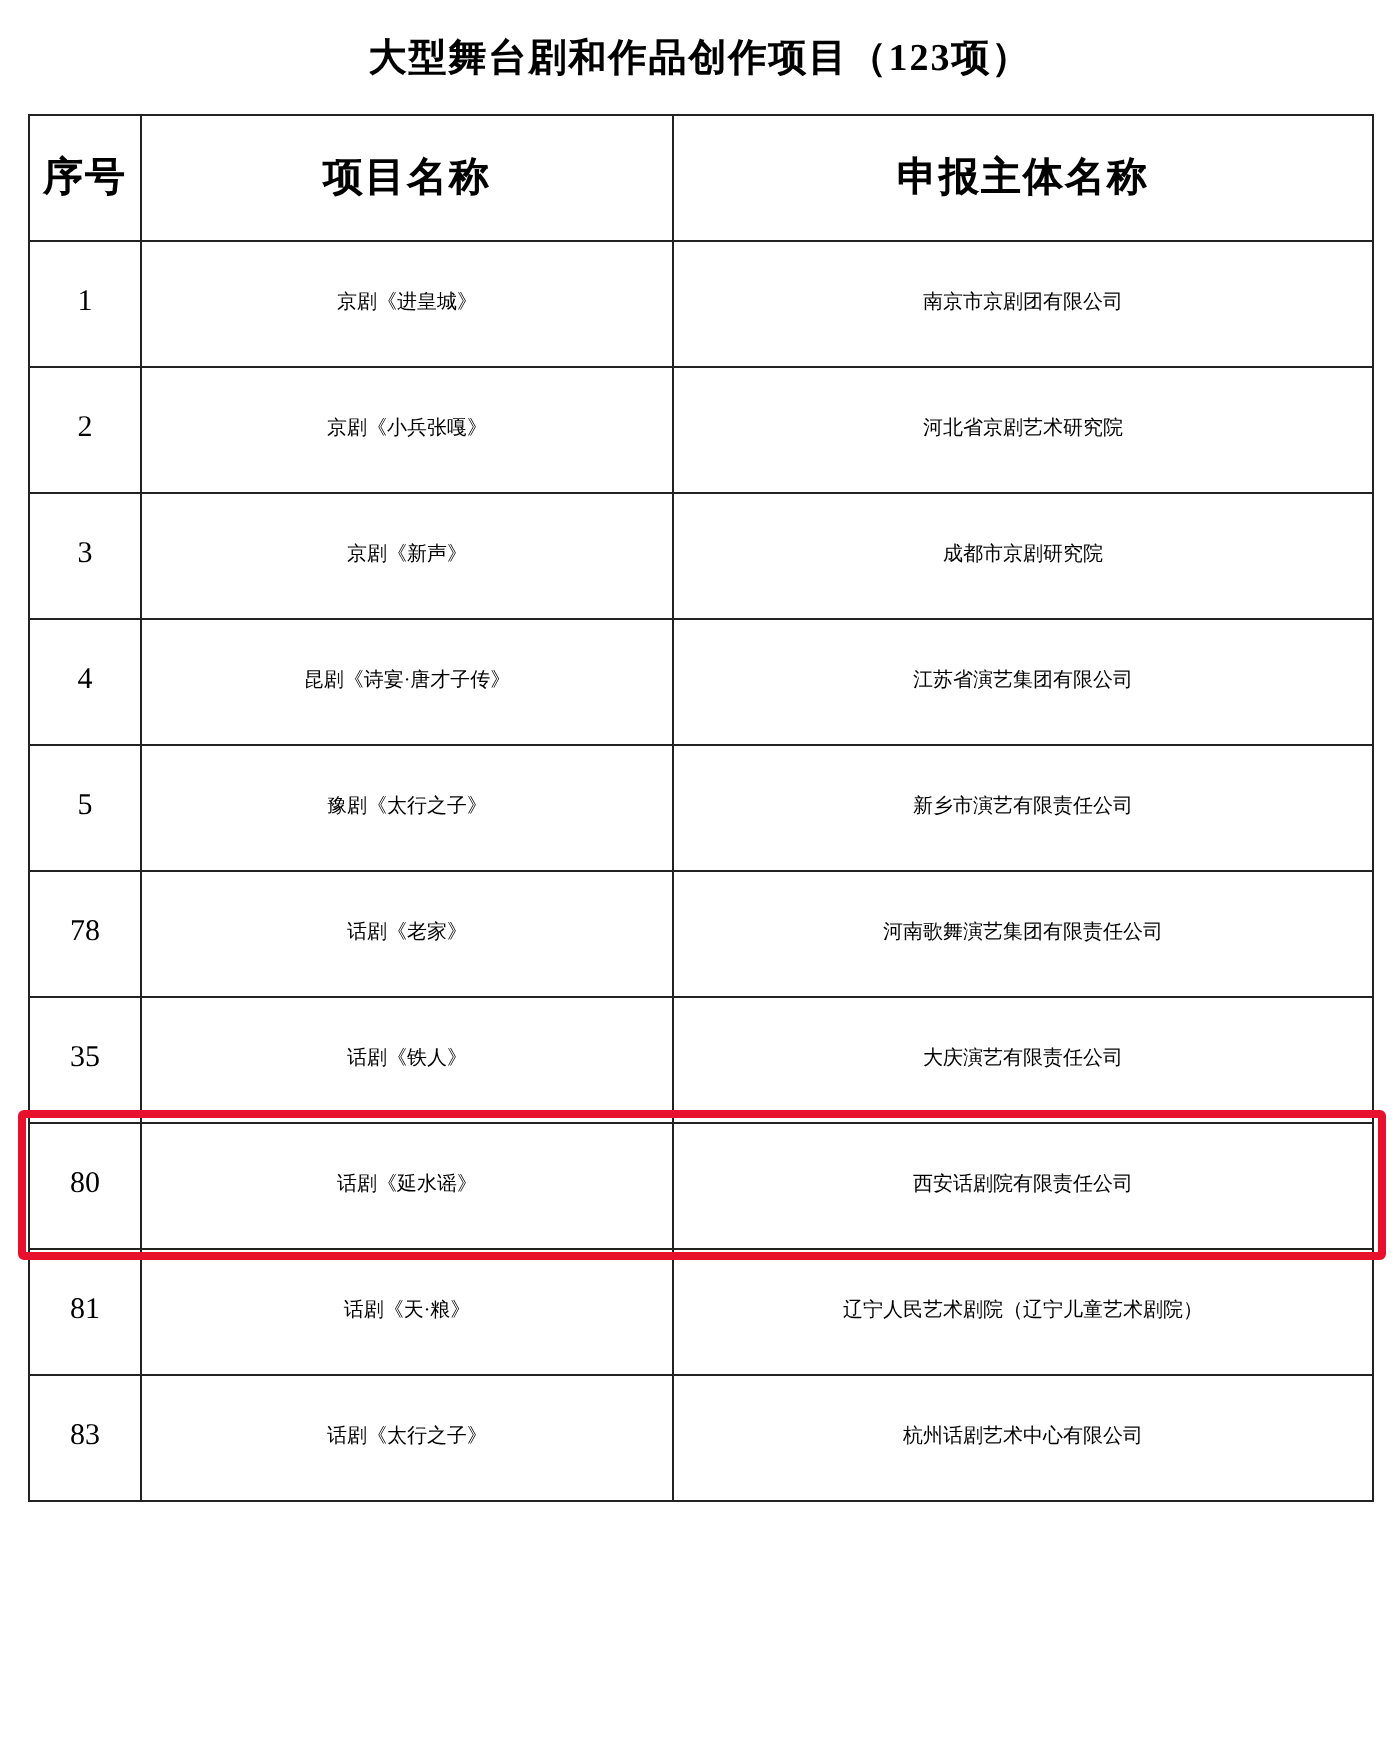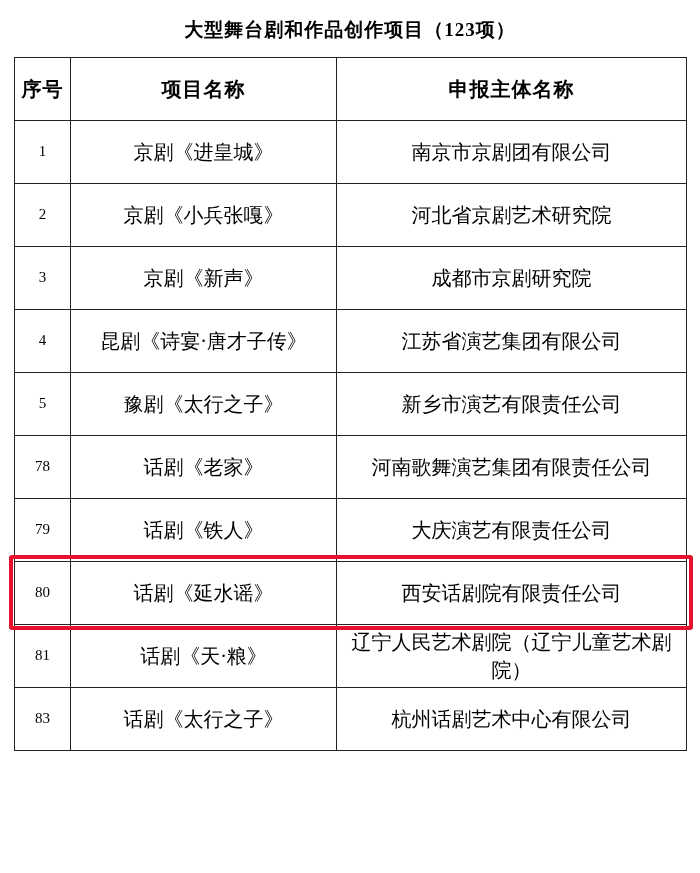--- a/index.html
+++ b/index.html
@@ -37,21 +37,21 @@
   }
   table.listing col.c1 { width: 56px; }
   table.listing col.c2 { width: 266px; }
   table.listing col.c3 { width: 350px; }
 
   table.listing th,
   table.listing td {
     border: 1px solid #222222;
     text-align: center;
     vertical-align: middle;
-    font-size: 20px;
+    font-size: 10px;
     line-height: 1.4;
     padding: 0;
   }
   table.listing thead th {
     height: 62px;
     font-weight: bold;
     font-size: 20px;
     letter-spacing: 1px;
   }
   table.listing tbody td {
@@ -115,21 +115,21 @@
         <td class="num">5</td>
         <td>豫剧《太行之子》</td>
         <td>新乡市演艺有限责任公司</td>
       </tr>
       <tr>
         <td class="num">78</td>
         <td>话剧《老家》</td>
         <td>河南歌舞演艺集团有限责任公司</td>
       </tr>
       <tr>
-        <td class="num">79</td>
+        <td class="num">35</td>
         <td>话剧《铁人》</td>
         <td>大庆演艺有限责任公司</td>
       </tr>
       <tr>
         <td class="num">80</td>
         <td>话剧《延水谣》</td>
         <td>西安话剧院有限责任公司</td>
       </tr>
       <tr>
         <td class="num">81</td>

